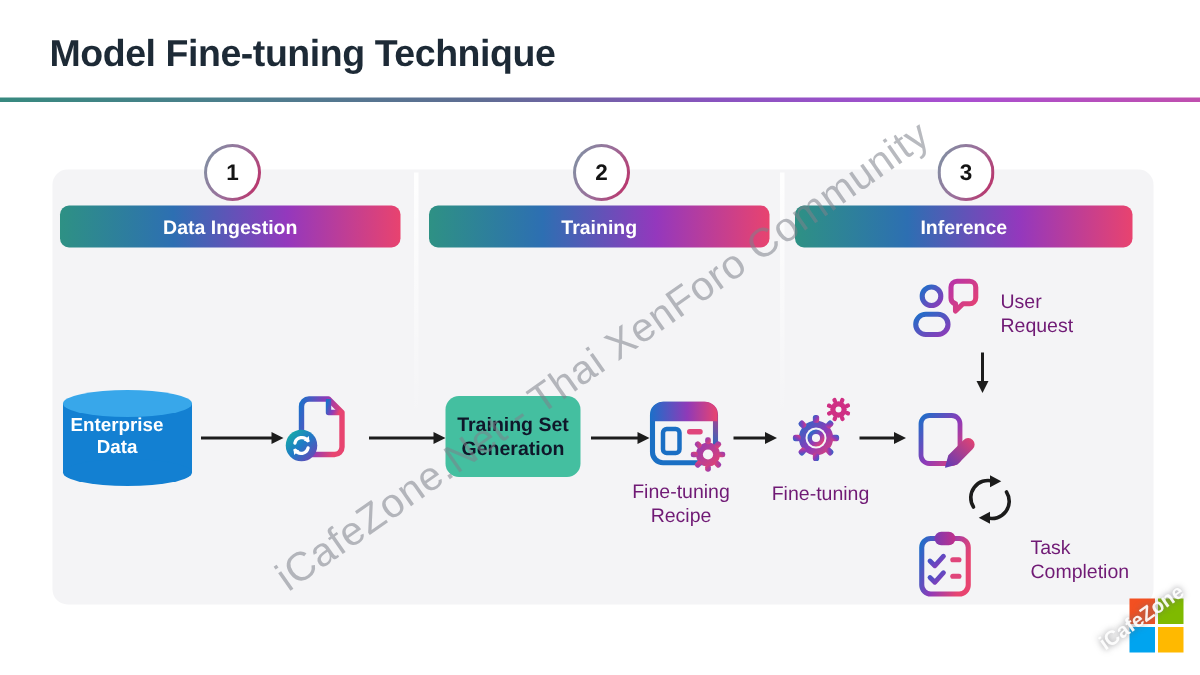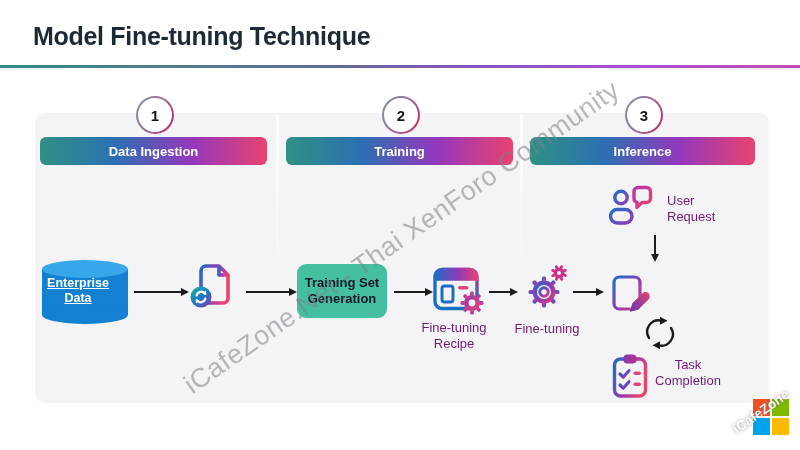--- a/index.html
+++ b/index.html
@@ -28,21 +28,21 @@
   .arrow-h::after{content:"";position:absolute;right:-7px;top:50%;transform:translateY(-50%);
     border-left:8px solid #1c1c1c;border-top:4.5px solid transparent;border-bottom:4.5px solid transparent;}
   .arrow-v{position:absolute;width:2px;background:#1c1c1c;z-index:2;}
   .arrow-v::after{content:"";position:absolute;bottom:-7px;left:50%;transform:translateX(-50%);
     border-top:8px solid #1c1c1c;border-left:4.5px solid transparent;border-right:4.5px solid transparent;}
 
   .cylinder{position:absolute;left:42px;top:260px;width:86px;height:64px;z-index:2;}
   .cyl-body{position:absolute;left:0;top:9px;width:86px;height:46px;background:#1380d2;}
   .cyl-top{position:absolute;left:0;top:0;width:86px;height:18px;border-radius:50%;background:#38a7ea;}
   .cyl-bot{position:absolute;left:0;top:46px;width:86px;height:18px;border-radius:50%;background:#1380d2;}
-  .cyl-label{position:absolute;left:0;top:16px;width:72px;text-align:center;color:#fff;font-weight:700;font-size:12.5px;line-height:1.2;text-decoration:underline;}
+  .cyl-label{position:absolute;left:0;top:16px;width:72px;text-align:center;color:#fff;font-weight:700;font-size:12.5px;line-height:1.2;}
 
   .green-box{position:absolute;left:297px;top:264px;width:90px;height:54px;background:#44bfa0;border-radius:9px;
     display:flex;align-items:center;justify-content:center;text-align:center;
     color:#0f172a;font-size:13px;font-weight:600;line-height:1.25;z-index:2;}
   .green-box span{display:block;width:82px;}
 
   .icon{position:absolute;z-index:2;}
   .lbl{position:absolute;font-size:13px;color:#701a75;line-height:1.2;z-index:2;}
   .lbl.center{text-align:center;}
 
@@ -296,21 +296,21 @@
       <rect x="6.5" y="9" width="31" height="37" rx="6" fill="none" stroke="url(#gBoard)" stroke-width="3.4"></rect>
       <rect x="15" y="4.5" width="14" height="9" rx="4.5" fill="url(#gClip)"></rect>
       <g stroke="url(#gCheck)" stroke-width="3.2" fill="none" stroke-linecap="round" stroke-linejoin="round">
         <path d="M12 24 l3.2 3.2 5.8 -6.4"></path>
         <path d="M12 35 l3.2 3.2 5.8 -6.4"></path>
       </g>
       <rect x="25.5" y="21.5" width="7.5" height="3.4" rx="1.7" fill="#e0457b"></rect>
       <rect x="25.5" y="32.5" width="7.5" height="3.4" rx="1.7" fill="#e0457b"></rect>
     </svg>
   </div>
-  <div class="lbl" style="left:649px;top:357px;width:78px;text-align:center;">Task Completion</div>
+  <div class="lbl" style="left:687px;top:357px;width:78px;">Task Completion</div>
 
   <div class="watermark">iCafeZone.Net - Thai XenForo Community</div>
 
   <div class="ms-logo">
     <div class="sq sq-1"></div>
     <div class="sq sq-2"></div>
     <div class="sq sq-3"></div>
     <div class="sq sq-4"></div>
   </div>
   <div class="logo-watermark">iCafeZone</div>

